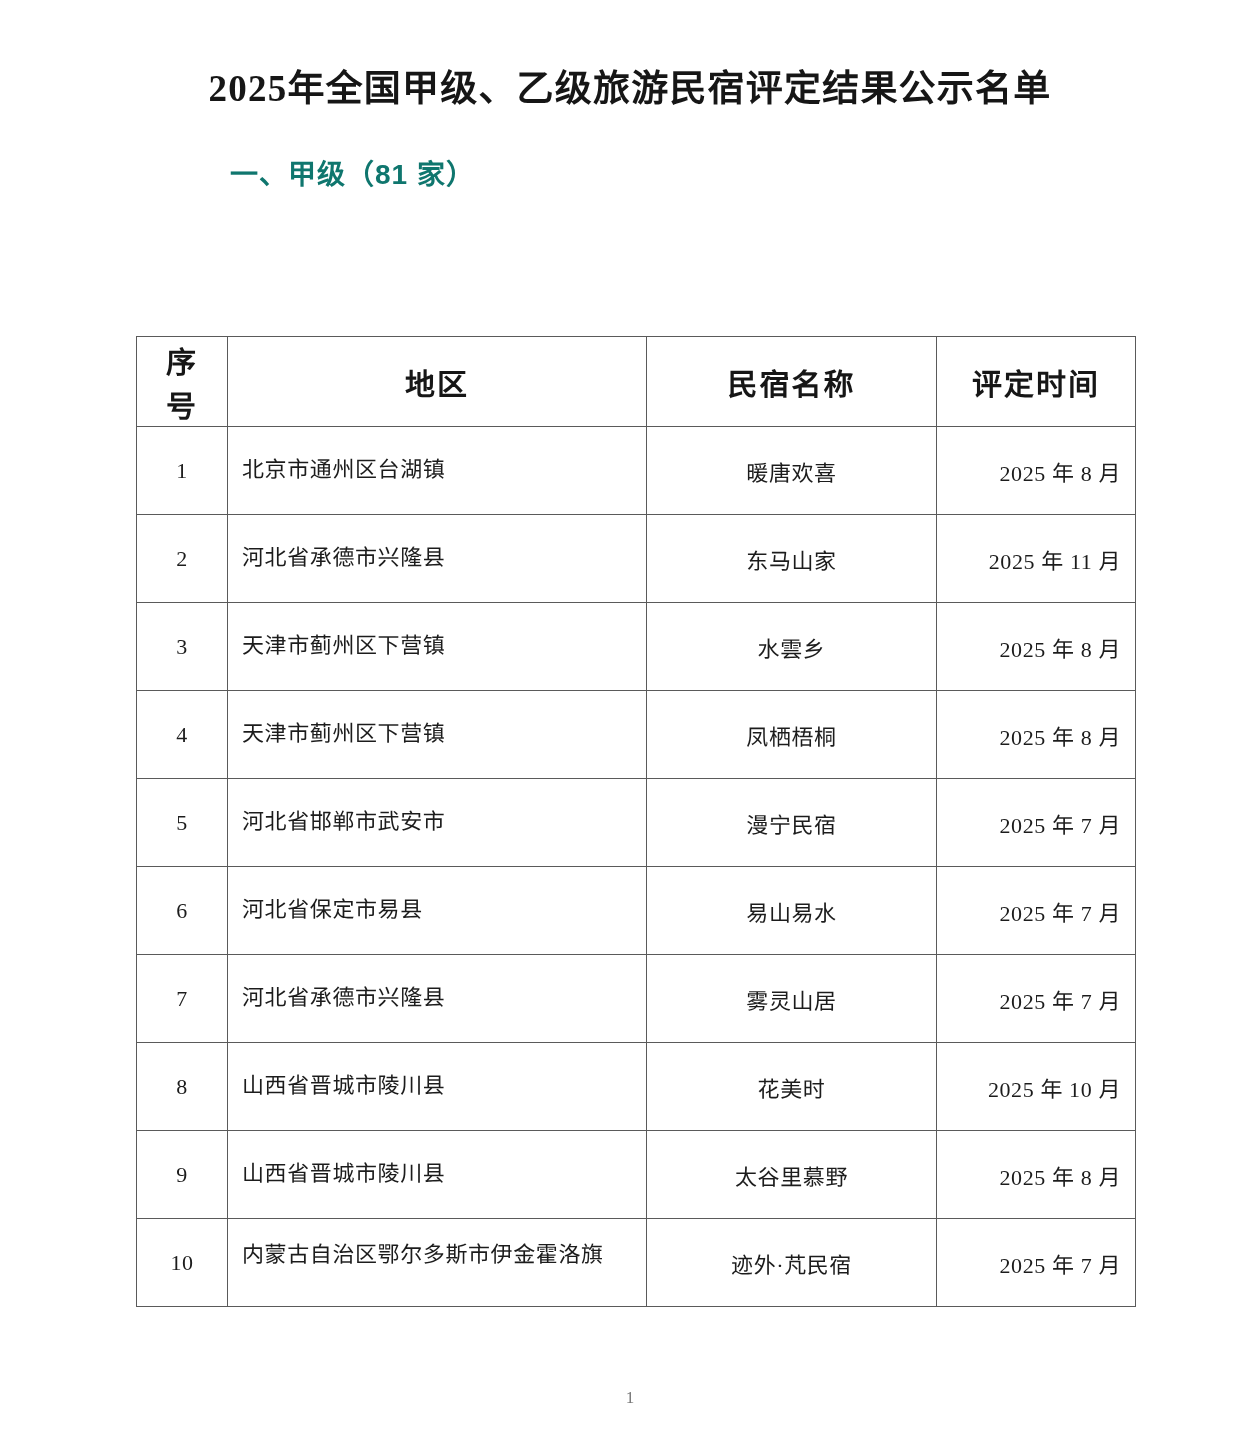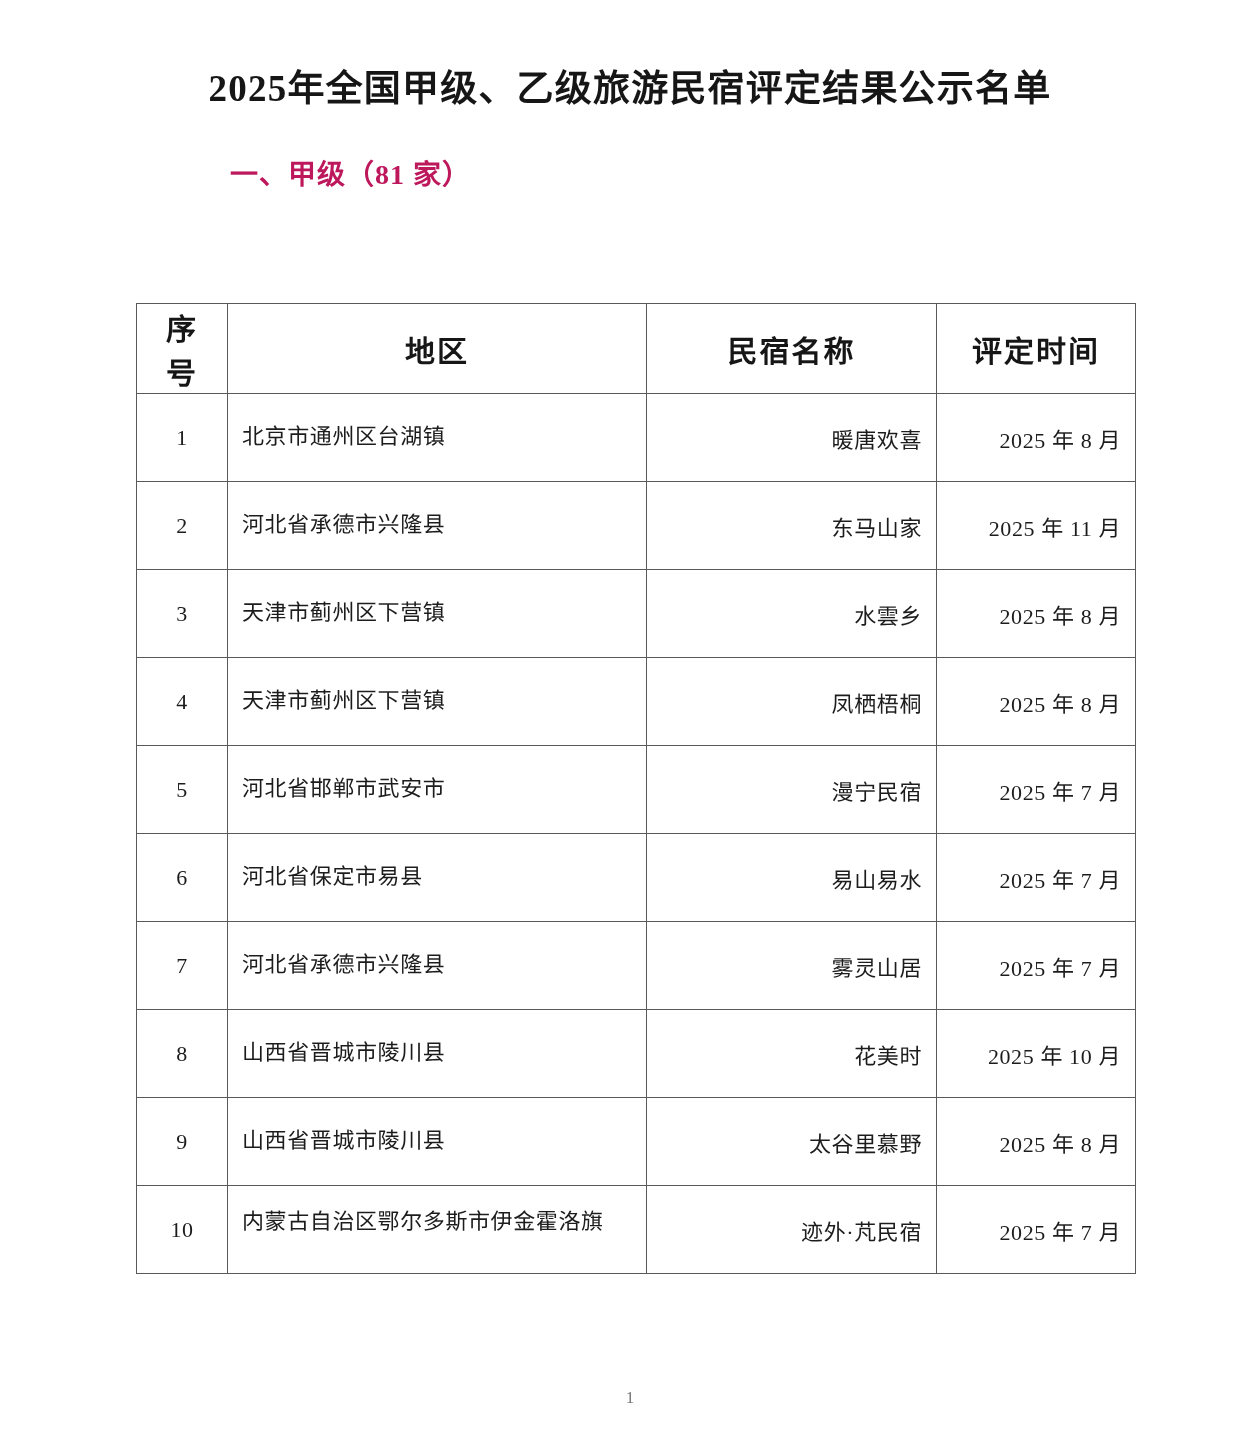--- a/index.html
+++ b/index.html
@@ -46,41 +46,42 @@
     margin: 0;
     padding-top: 38px;
     letter-spacing: 1px;
     font-weight: normal;
     font-family: "Liberation Serif", "DejaVu Serif", serif;
   }
 
   .section-heading {
     font-size: 28px;
     font-weight: bold;
-    color: #be185d;
+    color: #0f766e;
     margin: 0;
     padding-top: 40px;
     padding-left: 230px;
     letter-spacing: 1px;
-    font-family: Liberation Serif, serif;
+    font-family: Liberation Sans, sans-serif;
   }
 
   
   .table-wrap {
     position: absolute;
     left: 136px;
     top: 303px;
     width: 999px;
   }
 
   table.listing {
     border-collapse: collapse;
     width: 999px;
     table-layout: fixed;
     background: #ffffff;
+    margin-top: 33px;
   }
 
   table.listing th,
   table.listing td {
     border: 1px solid #5a5a5a;
     background: #ffffff;
     vertical-align: middle;
     padding: 0 14px;
     box-sizing: border-box;
   }
@@ -112,21 +113,21 @@
     text-align: center;
     font-size: 22px;
     padding: 0 4px;
   }
   td.cell-region {
     text-align: left;
     padding-left: 28px;
     line-height: 1.75;
   }
   td.cell-name {
-    text-align: right;
+    text-align: center;
     padding-left: 18px;
   }
   td.cell-date {
     text-align: right;
     padding: 0 6px;
     letter-spacing: 1px;
   }
 
   
   tr.row-tall td { height: 160px; }

